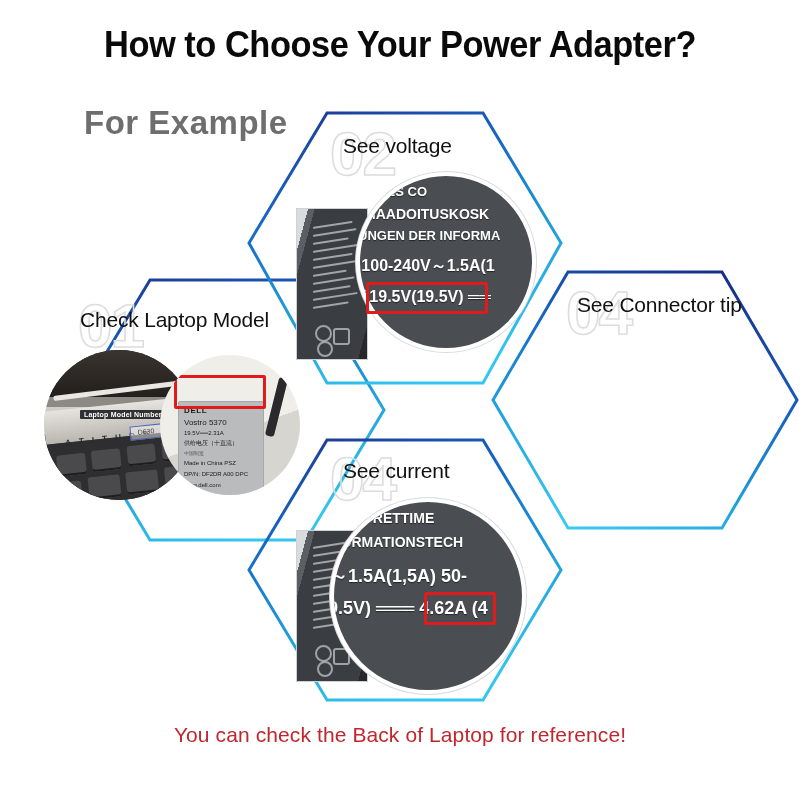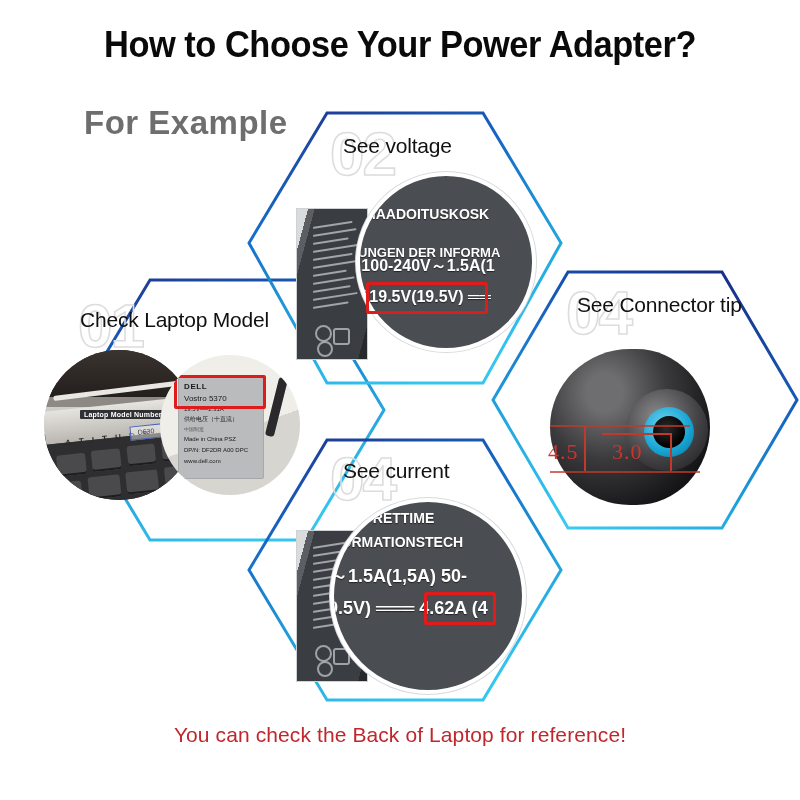--- a/index.html
+++ b/index.html
@@ -124,20 +124,21 @@
   }
 
   
   .sticker-wrap{
     position:absolute;border-radius:50%;overflow:hidden;
     background:linear-gradient(160deg,#efeee9 0 55%, #d7d5cf 55% 100%);
   }
   .sticker{
     position:absolute;background:#b9bbbd;border:1px solid #a6a8ab;
     border-radius:2px;
+    margin-top:24px;
   }
   .sticker div{
     position:absolute;left:5px;color:#1b1b1b;white-space:nowrap;
     font-family:"Liberation Sans", sans-serif;
   }
   .cable{
     position:absolute;background:#2a2a2c;border-radius:3px;transform:rotate(14deg);
   }
 
   
@@ -258,22 +259,23 @@
       <i style="left:16px;top:98px;width:36px"></i>
     </div>
     <div class="brick-marks">
       <b style="left:18px;top:116px;width:13px;height:13px;"></b>
       <b class="sq" style="left:36px;top:119px;width:13px;height:13px;"></b>
       <b style="left:20px;top:132px;width:12px;height:12px;"></b>
     </div>
   </div>
 
   <div class="loupe" style="left:356px;top:172px;width:172px;height:172px;">
+    <div class="lt" style="top:8px;left:16px;font-size:13px;"> TES CO </div>
     <div class="lt" style="top:30px;left:4px;font-size:14px;">MAADOITUSKOSK</div>
-    <div class="lt" style="top:52px;left:-2px;font-size:13px;margin-top:17px;">UNGEN DER INFORMA</div>
+    <div class="lt" style="top:52px;left:-2px;font-size:13px;">UNGEN DER INFORMA</div>
     <div class="lt" style="top:80px;left:-4px;font-size:16px;">:100-240V～1.5A(1</div>
     <div class="lt" style="top:112px;left:-4px;font-size:16px;">T:19.5V(19.5V) ══</div>
   </div>
   <div class="redbox" style="left:366px;top:282px;width:116px;height:26px;"></div>
 
   <div class="adapter-brick" style="left:296px;top:530px;width:70px;height:150px;">
     <div class="brick-lines">
       <i style="left:16px;top:16px;width:42px"></i>
       <i style="left:16px;top:24px;width:38px"></i>
       <i style="left:16px;top:32px;width:45px"></i>
@@ -294,30 +296,16 @@
   </div>
 
   <div class="loupe" style="left:330px;top:498px;width:188px;height:188px;">
     <div class="lt" style="top:32px;left:-2px;font-size:14px;">FORMATIONSTECH</div>
     <div class="lt" style="top:8px;left:36px;font-size:14px;"> RETTIME </div>
     <div class="lt" style="top:62px;left:-4px;font-size:18px;">～1.5A(1,5A)  50-</div>
     <div class="lt" style="top:96px;left:-6px;font-size:18px;">9.5V) ═══ 4.62A (4</div>
   </div>
   <div class="redbox" style="left:424px;top:592px;width:66px;height:27px;"></div>
 
-  <div class="tip-wrap" style="left:540px;top:345px;width:190px;height:170px;">
-    <div class="tip-body" style="left:10px;top:4px;width:160px;height:156px;"></div>
-    <div class="tip-barrel" style="left:86px;top:44px;width:82px;height:82px;"></div>
-    <div class="tip-ring" style="left:104px;top:62px;width:50px;height:50px;"></div>
-    <div class="tip-hole" style="left:113px;top:71px;width:32px;height:32px;"></div>
-
-    <div class="dimline" style="left:10px;top:80px;width:140px;height:2px;opacity:.75;"></div>
-    <div class="dimline" style="left:10px;top:126px;width:150px;height:2px;opacity:.75;"></div>
-    <div class="dimline" style="left:44px;top:82px;width:2px;height:44px;"></div>
-    <div class="dimline" style="left:62px;top:88px;width:70px;height:2px;"></div>
-    <div class="dimline" style="left:130px;top:88px;width:2px;height:38px;"></div>
-    <div class="dimtxt" style="left:8px;top:94px;">4.5</div>
-    <div class="dimtxt" style="left:72px;top:94px;">3.0</div>
-  </div>
 
   <div class="footnote">You can check the Back of Laptop for reference!</div>
 
 </div>
 
 </body></html>

